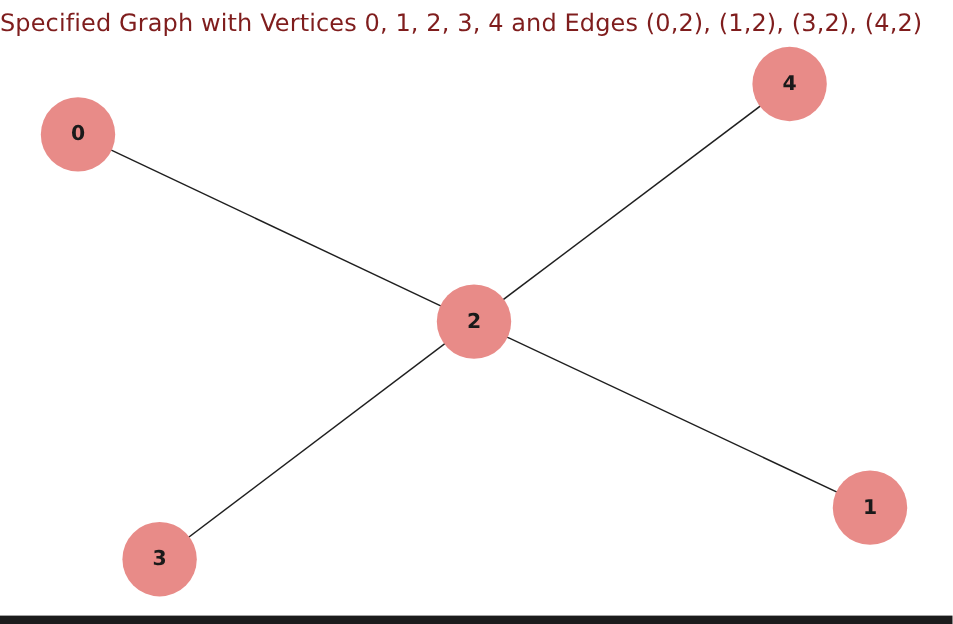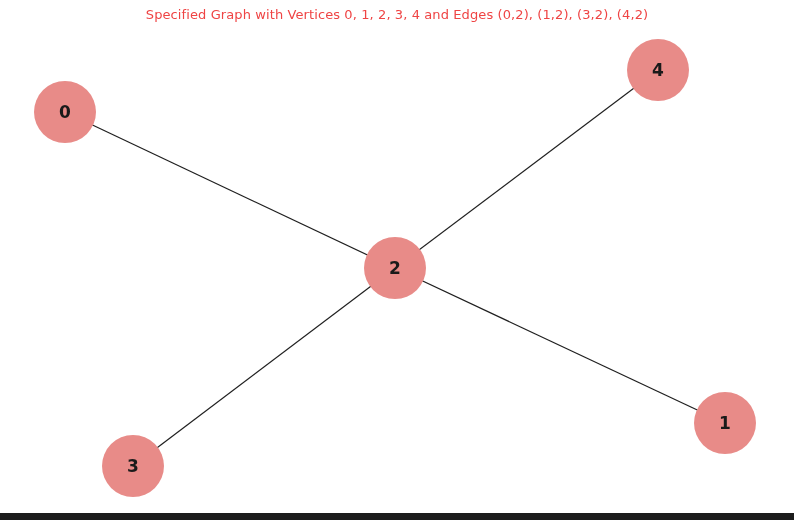--- a/index.html
+++ b/index.html
@@ -13,23 +13,23 @@
     height: 520px;
     background: #ffffff;
     overflow: hidden;
     font-family: "DejaVu Sans", "Liberation Sans", sans-serif;
   }
   .figure-title {
     position: absolute;
     top: 7px;
     left: 0;
     width: 100%;
-    text-align: center;
-    font-size: 13px;
-    color: #ef4444;
+    text-align: left;
+    font-size: 20px;
+    color: #7f1d1d;
     letter-spacing: 0.1px;
     white-space: nowrap;
   }
   .graph-svg {
     position: absolute;
     top: 0;
     left: 0;
   }
   .bottom-bar {
     position: absolute;

